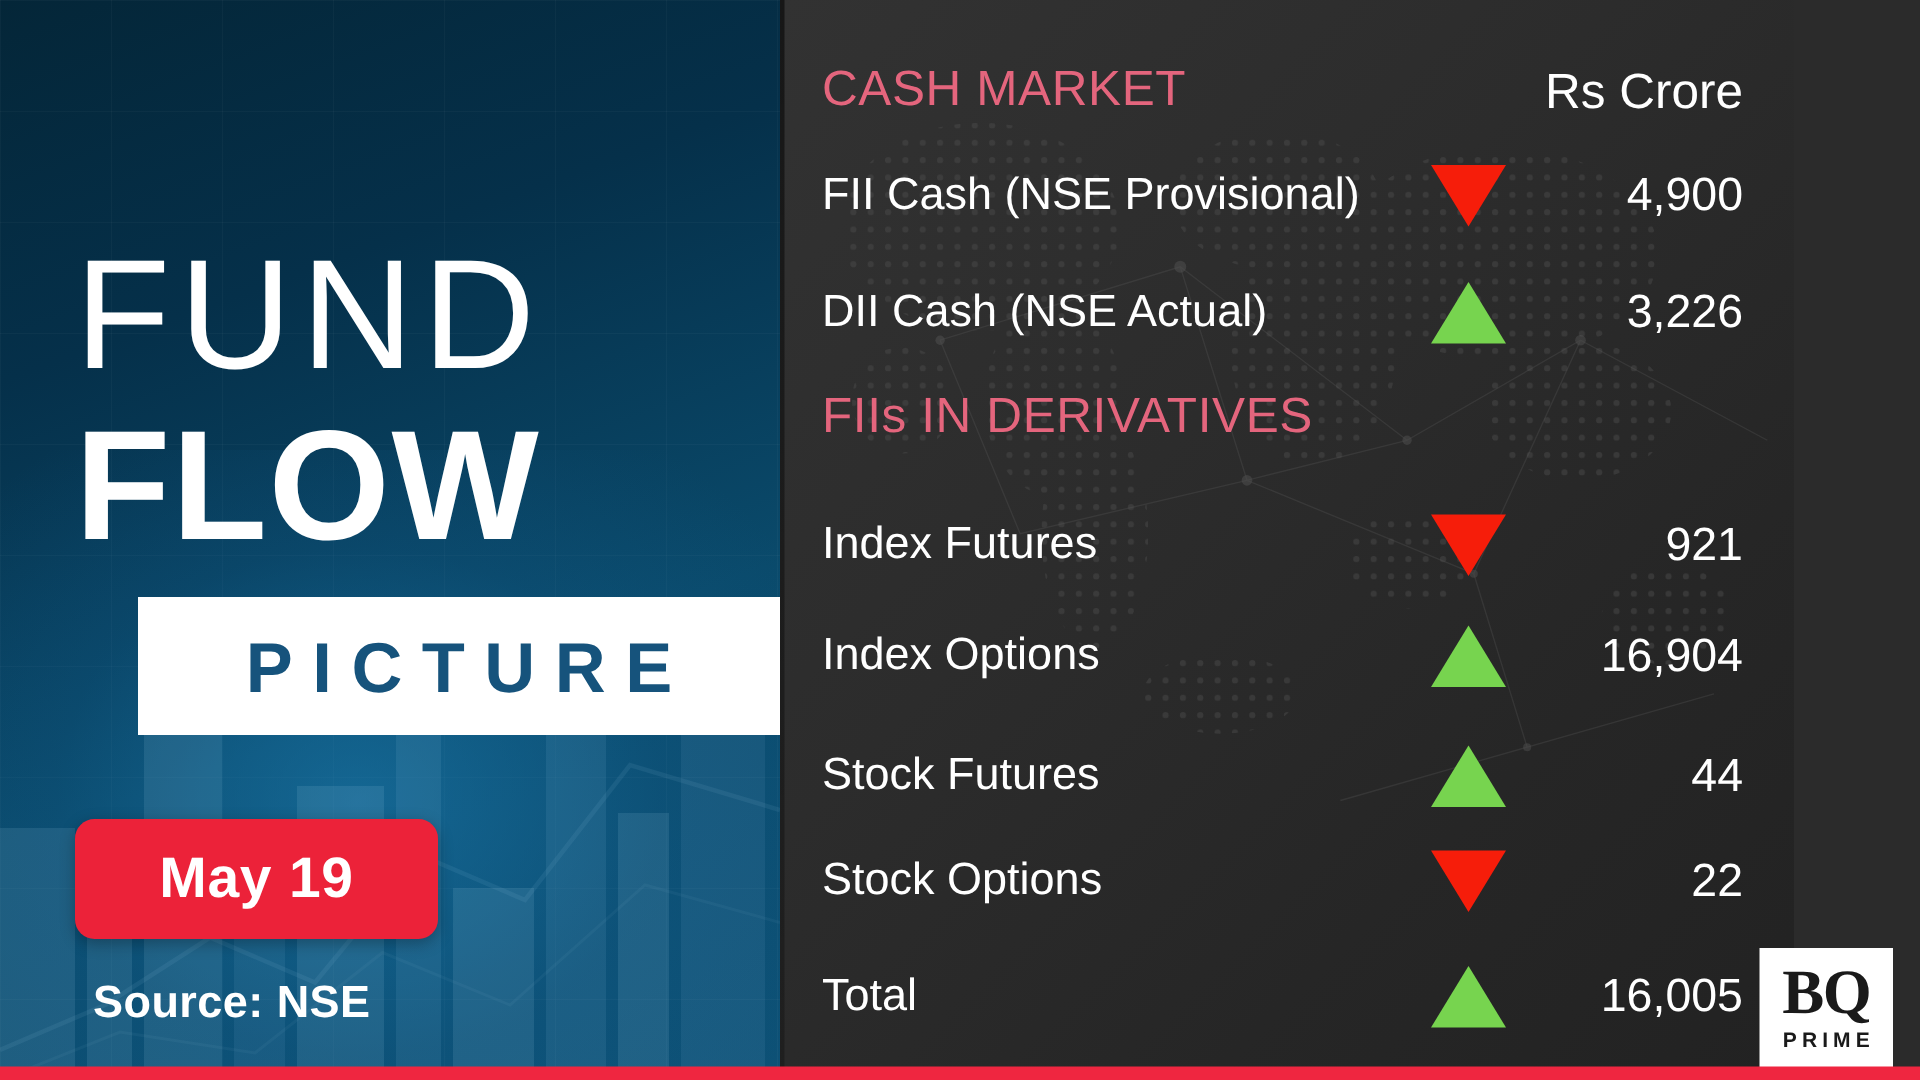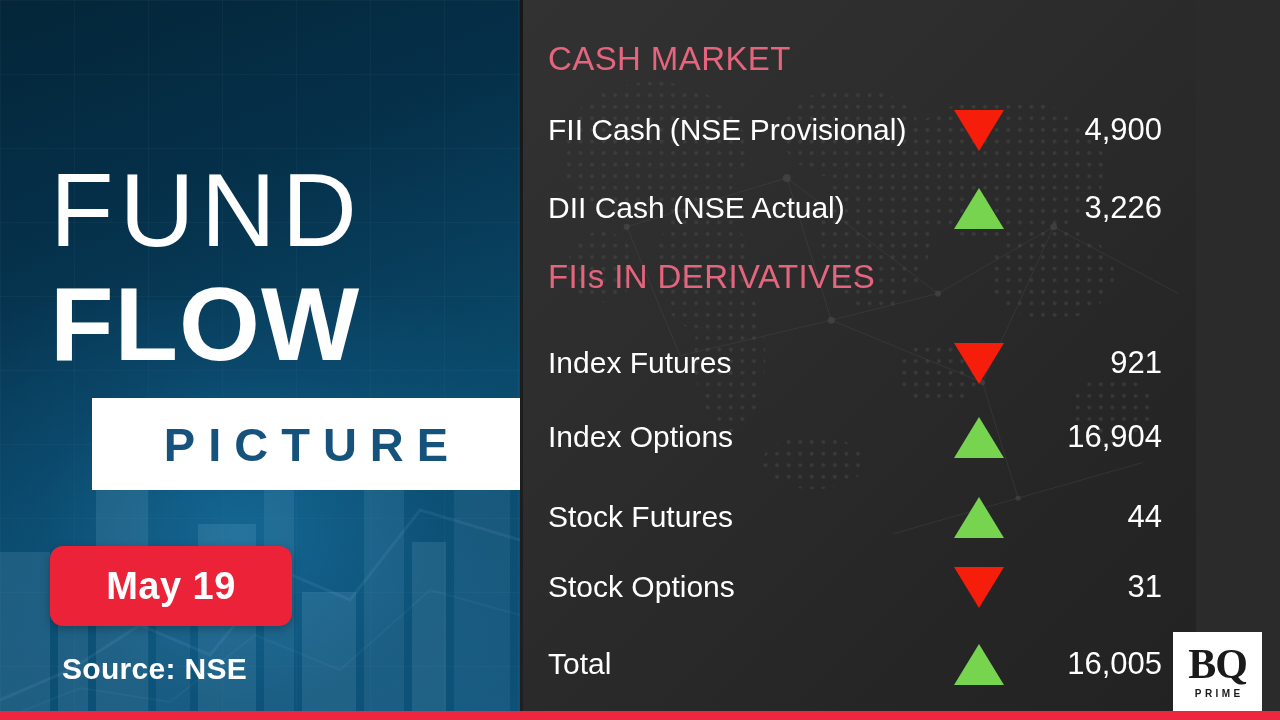--- a/index.html
+++ b/index.html
@@ -238,21 +238,21 @@
   #bq-mark {
     color: #1a1a1a;
     font-family: "Liberation Serif", serif;
     font-size: 42px;
     font-weight: 700;
     line-height: 0.92;
     letter-spacing: -1px;
   }
   #bq-sub {
     color: #1a1a1a;
-    font-size: 10px;
+    font-size: 14px;
     font-weight: 700;
     letter-spacing: 3.4px;
     text-indent: 3.4px;
     margin-top: 4px;
   }
 
   
   #bottom-bar {
     position: absolute;
     left: 0; bottom: 0;
@@ -344,20 +344,21 @@
         <circle cx="350" cy="360" r="4"></circle>
         <circle cx="600" cy="255" r="4"></circle>
         <circle cx="520" cy="430" r="3"></circle>
         <circle cx="120" cy="255" r="3.5"></circle>
         <circle cx="560" cy="560" r="3"></circle>
       </g>
     </svg>
 
     <div class="section-head" id="sec-head-0" style="top:40px;">CASH MARKET</div>
 
+    <div id="unit-head" style="top:42px;">Rs Crore</div>
 
     <div class="section-head" id="sec-head-1" style="top:258px;">FIIs IN DERIVATIVES</div>
 
     <div class="rows">
 
       <div class="row" style="top:102px;">
         <div class="label">FII Cash (NSE Provisional)</div>
         <div class="arrow">
             <span class="tri down"></span>
           </div>
@@ -394,21 +395,21 @@
             <span class="tri up"></span>
           </div>
         <div class="value">44</div>
       </div>
 
       <div class="row" style="top:559px;">
         <div class="label">Stock Options</div>
         <div class="arrow">
             <span class="tri down"></span>
           </div>
-        <div class="value">31</div>
+        <div class="value">22</div>
       </div>
 
       <div class="row" style="top:636px;">
         <div class="label">Total</div>
         <div class="arrow">
             <span class="tri up"></span>
           </div>
         <div class="value">16,005</div>
       </div>
 

